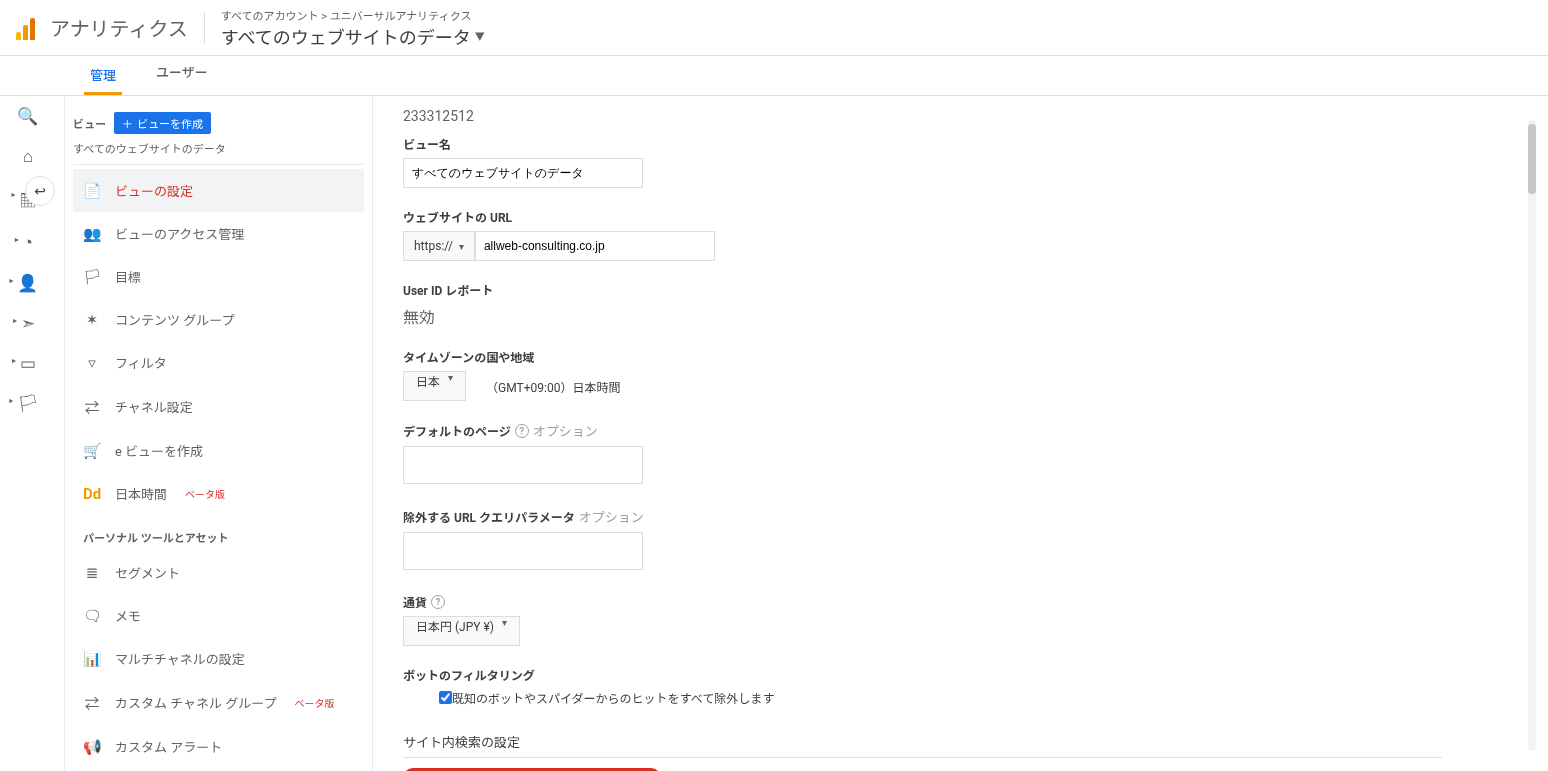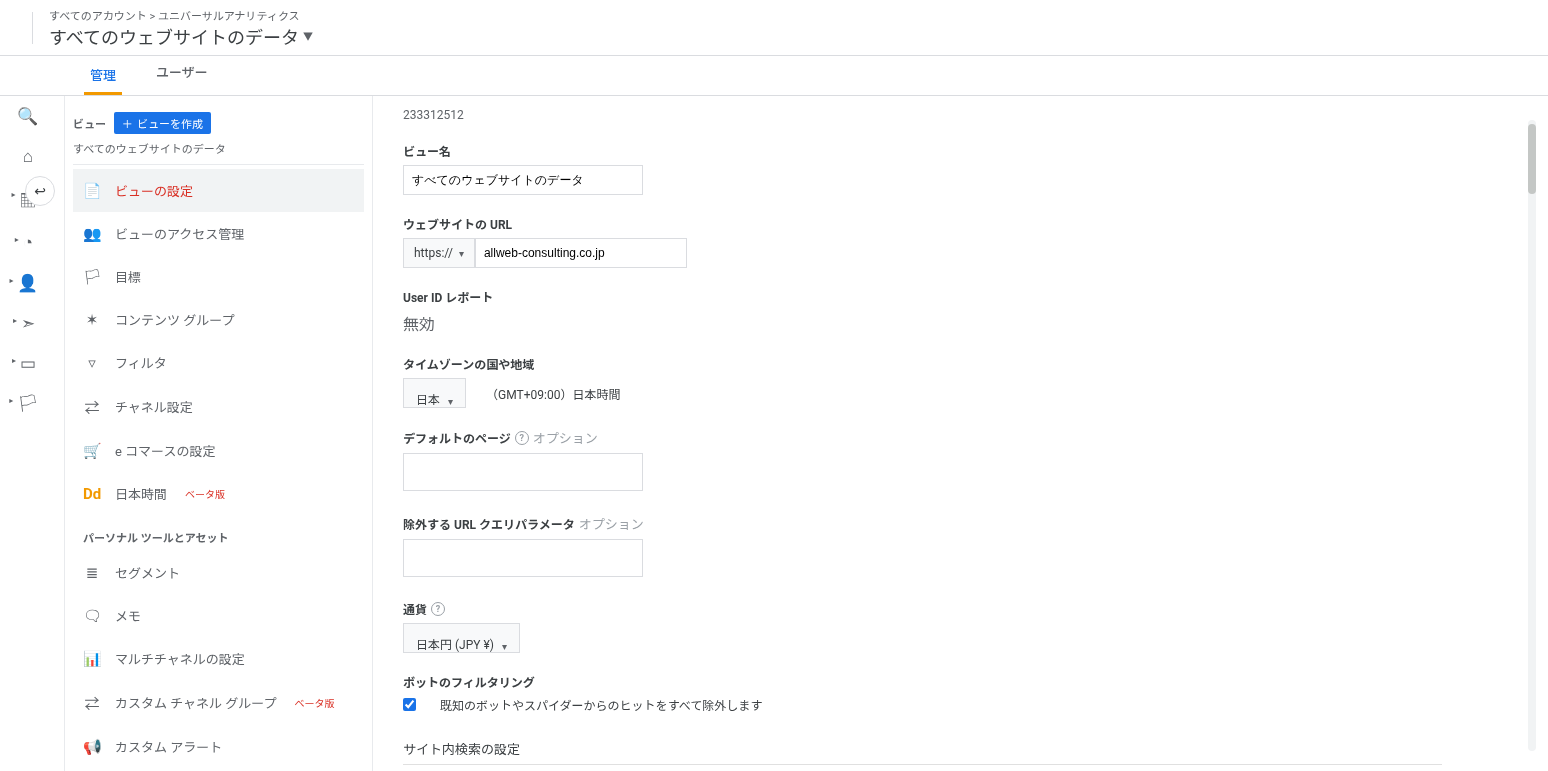--- a/index.html
+++ b/index.html
@@ -43,38 +43,46 @@
 
 .content { flex:1; padding: 12px 30px 30px 30px; max-width:1100px; }
 .form-row { margin-bottom:20px; }
 .form-label { font-size:12px; font-weight:700; color:#3c4043; margin-bottom:6px; display:flex; align-items:center; gap:4px;}
 .form-sub { font-size:13px; color:#9aa0a6; font-weight:400;}
 .input-text { border:1px solid #dadce0; height:30px; padding:0 8px; font-size:12px; width:240px; }
 .input-text.wide { width:240px; }
 .proto-group { display:flex; }
 .proto-select { border:1px solid #dadce0; height:30px; padding:8px 10px; display:flex; align-items:center; gap:6px; background:#f8f9fa; font-size:12px; cursor:pointer;}
 .field-value { font-size:16px; color:#5f6368; margin-top:2px;}
-.dropdown-btn { border:1px solid #dadce0; height:30px; padding:0 12px; display:inline-flex; align-items:flex-end; gap:8px; background:#f8f9fa; font-size:12px; cursor:pointer;}
+.dropdown-btn { border:1px solid #dadce0; height:30px; padding:0 12px; display:inline-flex; align-items:flex-start; gap:8px; background:#f8f9fa; font-size:12px; cursor:pointer;}
 .tz-desc { font-size:12px; color:#3c4043; margin-left:20px;}
 .help-circle { display:inline-flex; width:14px; height:14px; border:1px solid #9aa0a6; border-radius:50%; align-items:center; justify-content:center; font-size:9px; color:#9aa0a6; cursor:pointer;}
 .textarea-empty { border:1px solid #dadce0; height:38px; width:240px; resize:none; padding:4px 6px; font-size:12px; }
-.checkbox-row { display:flex; align-items:center; gap:24px; font-size:12px; color:#3c4043;}
+.checkbox-row { display:flex; align-items:center; gap:0; font-size:12px; color:#3c4043;margin-left:36px;}
 .checkbox-row input { accent-color:#1a73e8; }
 
 .section-title { font-size:13px; color:#3c4043; padding:6px 0; border-bottom:1px solid #e0e0e0; margin-bottom:10px;}
 .highlight-box { border:4px solid #d93025; border-radius:10px; padding:10px; width:258px;}
-.id-text { font-size:12px; color:#5f6368; margin-bottom:20px;}
+.id-text { font-size:14px; color:#5f6368; margin-bottom:11px;}
 
 .right-scroll { position:absolute; right:12px; top:120px; bottom:20px; width:8px; background:#f1f3f4; border-radius:4px;}
 .right-scroll-thumb { width:8px; height:70px; background:#c4c7c5; border-radius:4px; margin-top:4px;}
 </style>
 </head>
 <body>
 
 <div class="header">
+  <div class="logo-block">
+    <div class="logo-icon">
+      <span class="b1"></span>
+        <span class="b2"></span>
+        <span class="b3"></span>
+    </div>
+    <div class="app-title">アナリティクス</div>
+  </div>
   <div class="header-divider"></div>
   <div class="breadcrumb-block">
     <div class="breadcrumb-path">すべてのアカウント &gt; ユニバーサルアナリティクス</div>
     <div class="breadcrumb-title">
       <span>すべてのウェブサイトのデータ</span>
       <span class="caret-down">▼</span>
     </div>
   </div>
 </div>
 
@@ -125,21 +133,21 @@
     <div class="nav-item">
         <span class="ic">▿</span>
         <span>フィルタ</span>
       </div>
     <div class="nav-item">
         <span class="ic">⇄</span>
         <span>チャネル設定</span>
       </div>
     <div class="nav-item">
         <span class="ic">🛒</span>
-        <span>e コマースの設定</span>
+        <span>e ビューを作成</span>
       </div>
     <div class="nav-item">
         <span class="ic" style="color:#f29900;font-weight:700">Dd</span>
         <span>日本時間</span>
         <span class="beta-tag">ベータ版</span>
       </div>
 
     <div class="nav-section">パーソナル ツールとアセット</div>
     <div class="nav-item">
         <span class="ic">≣</span>
@@ -172,21 +180,21 @@
       <input class="input-text wide" value="すべてのウェブサイトのデータ" style="">
     </div>
 
     <div class="form-row">
       <div class="form-label">ウェブサイトの URL</div>
       <div class="proto-group">
         <div class="proto-select">
             <span>https://</span>
             <span class="caret-down">▾</span>
           </div>
-        <input class="input-text" style="width: 212px;" value="allweb-consulting.co.jp">
+        <input class="input-text" style="width: 240px;" value="allweb-consulting.co.jp">
       </div>
     </div>
 
     <div class="form-row">
       <div class="form-label">User ID レポート</div>
       <div class="field-value">無効</div>
     </div>
 
     <div class="form-row">
       <div class="form-label">タイムゾーンの国や地域</div>

